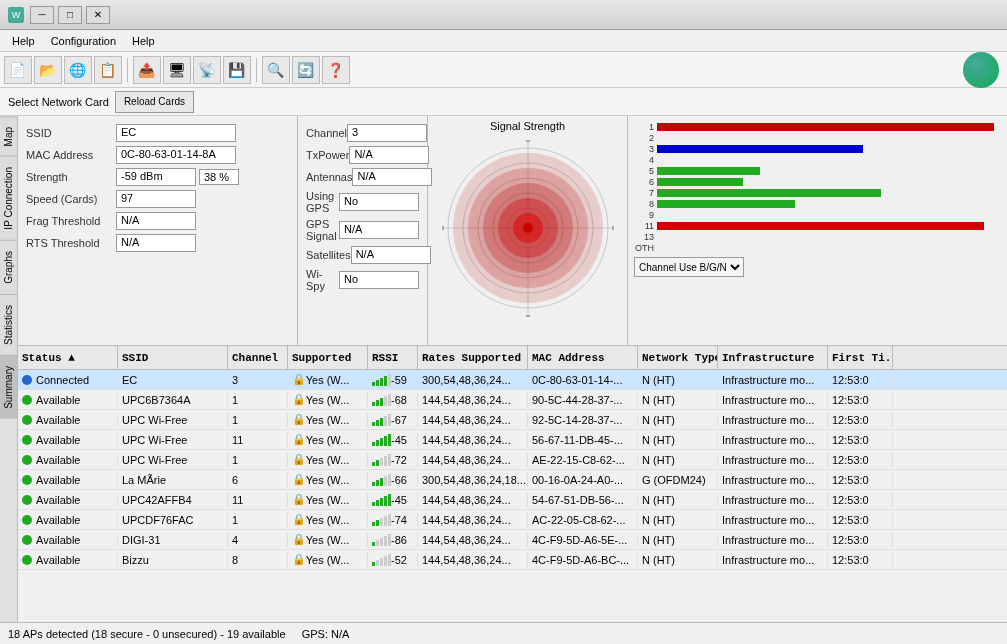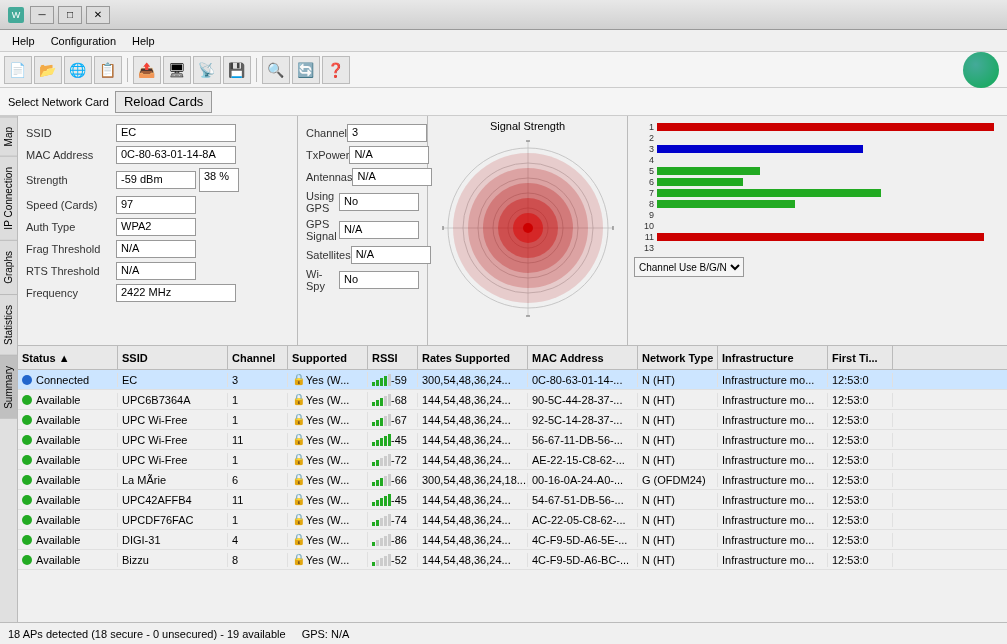--- a/index.html
+++ b/index.html
@@ -18,21 +18,21 @@
 
     
     #toolbar { background: #f5f5f5; height: 36px; display: flex; align-items: center; padding: 2px 4px; border-bottom: 1px solid #ccc; gap: 2px; }
     .tool-btn { width: 28px; height: 28px; background: #e8e8e8; border: 1px solid #bbb; display: flex; align-items: center; justify-content: center; cursor: pointer; font-size: 14px; }
     .tool-sep { width: 1px; height: 24px; background: #bbb; margin: 0 3px; }
 
     
     #network-card-bar { background: #f5f5f5; height: 28px; display: flex; align-items: center; padding: 2px 8px; border-bottom: 1px solid #ccc; gap: 6px; }
     #network-card-bar label { font-size: 11px; }
     #network-card-bar select { height: 22px; font-size: 11px; width: 340px; border: 1px solid #999; }
-    #reload-btn { height: 22px; padding: 0 8px; font-size: 13px; background: #e8e8e8; border: 1px solid #999; cursor: pointer; }
+    #reload-btn { height: 22px; padding: 0 8px; font-size: 10px; background: #e8e8e8; border: 1px solid #999; cursor: pointer; }
     .globe-icon { width: 40px; height: 40px; border-radius: 50%; background: radial-gradient(circle at 35% 35%, #4a9, #1a5); margin-left: auto; margin-right: 4px; }
 
     
     #main { display: flex; height: calc(644px - 30px - 22px - 36px - 28px - 22px); }
 
     
     #sidebar-tabs { width: 18px; background: #e0e0e0; border-right: 1px solid #bbb; display: flex; flex-direction: column; }
     .sidebar-tab { writing-mode: vertical-rl; text-orientation: mixed; transform: rotate(180deg); padding: 10px 3px; font-size: 10px; cursor: pointer; border-bottom: 1px solid #bbb; background: #ddd; white-space: nowrap; }
     .sidebar-tab:hover, .sidebar-tab.active { background: #c0c0c0; }
 
@@ -41,21 +41,21 @@
 
     
     #info-panel { display: flex; height: 230px; border-bottom: 1px solid #bbb; }
 
     
     #left-fields { width: 280px; padding: 8px; border-right: 1px solid #bbb; }
     .field-row { display: flex; align-items: center; margin-bottom: 4px; }
     .field-label { width: 90px; font-size: 11px; color: #333; }
     .field-value { background: white; border: 1px solid #999; padding: 1px 4px; font-size: 11px; height: 18px; min-width: 80px; }
     .field-value.wide { min-width: 120px; }
-    .field-value-pct { background: white; border: 1px solid #999; padding: 1px 4px; font-size: 11px; height: 24px; width: 40px; margin-left: 3px; }
+    .field-value-pct { background: white; border: 1px solid #999; padding: 1px 4px; font-size: 11px; height: 16px; width: 40px; margin-left: 3px; }
 
     
     #mid-fields { width: 130px; padding: 8px; border-right: 1px solid #bbb; }
 
     
     #signal-panel { width: 200px; display: flex; flex-direction: column; align-items: center; border-right: 1px solid #bbb; padding: 4px; }
     #signal-panel .panel-title { font-size: 11px; margin-bottom: 4px; }
     #signal-canvas { position: relative; width: 180px; height: 185px; }
 
     
@@ -63,21 +63,21 @@
     #channel-panel .panel-title { font-size: 11px; margin-bottom: 4px; }
     #channel-bars { display: flex; flex-direction: column; gap: 1px; }
     .ch-row { display: flex; align-items: center; height: 10px; }
     .ch-label { width: 20px; font-size: 9px; text-align: right; margin-right: 3px; color: #333; }
     .ch-bar-container { flex: 1; height: 8px; position: relative; }
     .ch-bar { height: 8px; position: absolute; left: 0; }
     #channel-dropdown { margin-top: 4px; height: 20px; font-size: 10px; border: 1px solid #999; background: #f5f5f5; }
 
     
     #table-container { flex: 1; overflow: hidden; display: flex; flex-direction: column; }
-    #table-header { display: flex; background: #e8e8e8; border-bottom: 1px solid #bbb; min-height: 24px; align-items: stretch; }
+    #table-header { display: flex; background: #e8e8e8; border-bottom: 1px solid #bbb; min-height: 24px; align-items: stretch; font-family: Liberation Mono, monospace; }
     .th { border-right: 1px solid #bbb; padding: 3px 4px; font-size: 11px; font-weight: bold; white-space: nowrap; overflow: hidden; display: flex; align-items: center; cursor: pointer; }
     #table-body { flex: 1; overflow-y: auto; overflow-x: hidden; }
     .table-row { display: flex; border-bottom: 1px solid #e0e0e0; min-height: 20px; align-items: center; }
     .table-row.selected { background: #cce5ff; text-align: right; }
     .td { border-right: 1px solid #e0e0e0; padding: 1px 4px; font-size: 11px; white-space: nowrap; overflow: hidden; display: flex; align-items: center; }
     
     
     .status-dot { width: 10px; height: 10px; border-radius: 50%; margin-right: 4px; flex-shrink: 0; }
     .dot-blue { background: #2266cc; }
     .dot-green { background: #22aa22; }
@@ -173,34 +173,26 @@
         <div class="field-row">
           <span class="field-label">Strength</span>
           <span class="field-value">-59 dBm</span>
           <span class="field-value-pct">38 %</span>
         </div>
         <div class="field-row">
           <span class="field-label">Speed (Cards)</span>
           <span class="field-value">97</span>
         </div>
         <div class="field-row">
-          <span class="field-label">Auth Type</span>
-          <span class="field-value">WPA2</span>
-        </div>
-        <div class="field-row">
           <span class="field-label">Frag Threshold</span>
           <span class="field-value">N/A</span>
         </div>
         <div class="field-row">
           <span class="field-label">RTS Threshold</span>
           <span class="field-value">N/A</span>
-        </div>
-        <div class="field-row">
-          <span class="field-label">Frequency</span>
-          <span class="field-value wide">2422 MHz</span>
         </div>
       </div>
 
       <div id="mid-fields">
         <div class="field-row">
           <span class="field-label">Channel</span>
           <span class="field-value" style="width:40px;">3</span>
         </div>
         <div class="field-row">
           <span class="field-label">TxPower</span>
@@ -301,31 +293,31 @@
               <div class="ch-label">8</div>
               <div class="ch-bar-container">
                 <div class="ch-bar" style="background: rgb(34, 170, 34); width: 40%;"></div>
               </div>
             </div>
             <div class="ch-row">
               <div class="ch-label">9</div>
               <div class="ch-bar-container"></div>
             </div>
             <div class="ch-row">
-              <div class="ch-label">10</div>
+              <div class="ch-label">11</div>
+              <div class="ch-bar-container">
+                <div class="ch-bar" style="background: rgb(204, 0, 0); width: 95%;"></div>
+              </div>
+            </div>
+            <div class="ch-row">
+              <div class="ch-label">13</div>
               <div class="ch-bar-container"></div>
             </div>
             <div class="ch-row">
-              <div class="ch-label">11</div>
-              <div class="ch-bar-container">
-                <div class="ch-bar" style="background: rgb(204, 0, 0); width: 95%;"></div>
-              </div>
-            </div>
-            <div class="ch-row">
-              <div class="ch-label">13</div>
+              <div class="ch-label">OTH</div>
               <div class="ch-bar-container"></div>
             </div>
           </div>
         <select id="channel-dropdown">
           <option>Channel Use B/G/N</option>
         </select>
       </div>
 
     </div>
 
@@ -428,21 +420,21 @@
               <div class="sig-bars">
                 <div class="sig-bar" style="height: 4px; background: rgb(34, 170, 34);"></div>
                 <div class="sig-bar" style="height: 6px; background: rgb(34, 170, 34);"></div>
                 <div class="sig-bar" style="height: 8px; background: rgb(34, 170, 34);"></div>
                 <div class="sig-bar" style="height: 10px; background: rgb(34, 170, 34);"></div>
                 <div class="sig-bar" style="height: 12px; background: rgb(34, 170, 34);"></div>
               </div>
               <span> -45</span>
             </div>
             <div class="td col-rates">144,54,48,36,24...</div>
-            <div class="td col-mac">56-67-11-DB-56-...</div>
+            <div class="td col-mac">56-67-11-DB-45-...</div>
             <div class="td col-nettype">N (HT)</div>
             <div class="td col-infra">Infrastructure mo...</div>
             <div class="td col-firsttime">12:53:0</div>
           </div>
           <div class="table-row">
             <div class="td col-status">
               <div class="status-dot dot-green"></div>
               <span>Available</span>
             </div>
             <div class="td col-ssid">UPC Wi-Free</div>

